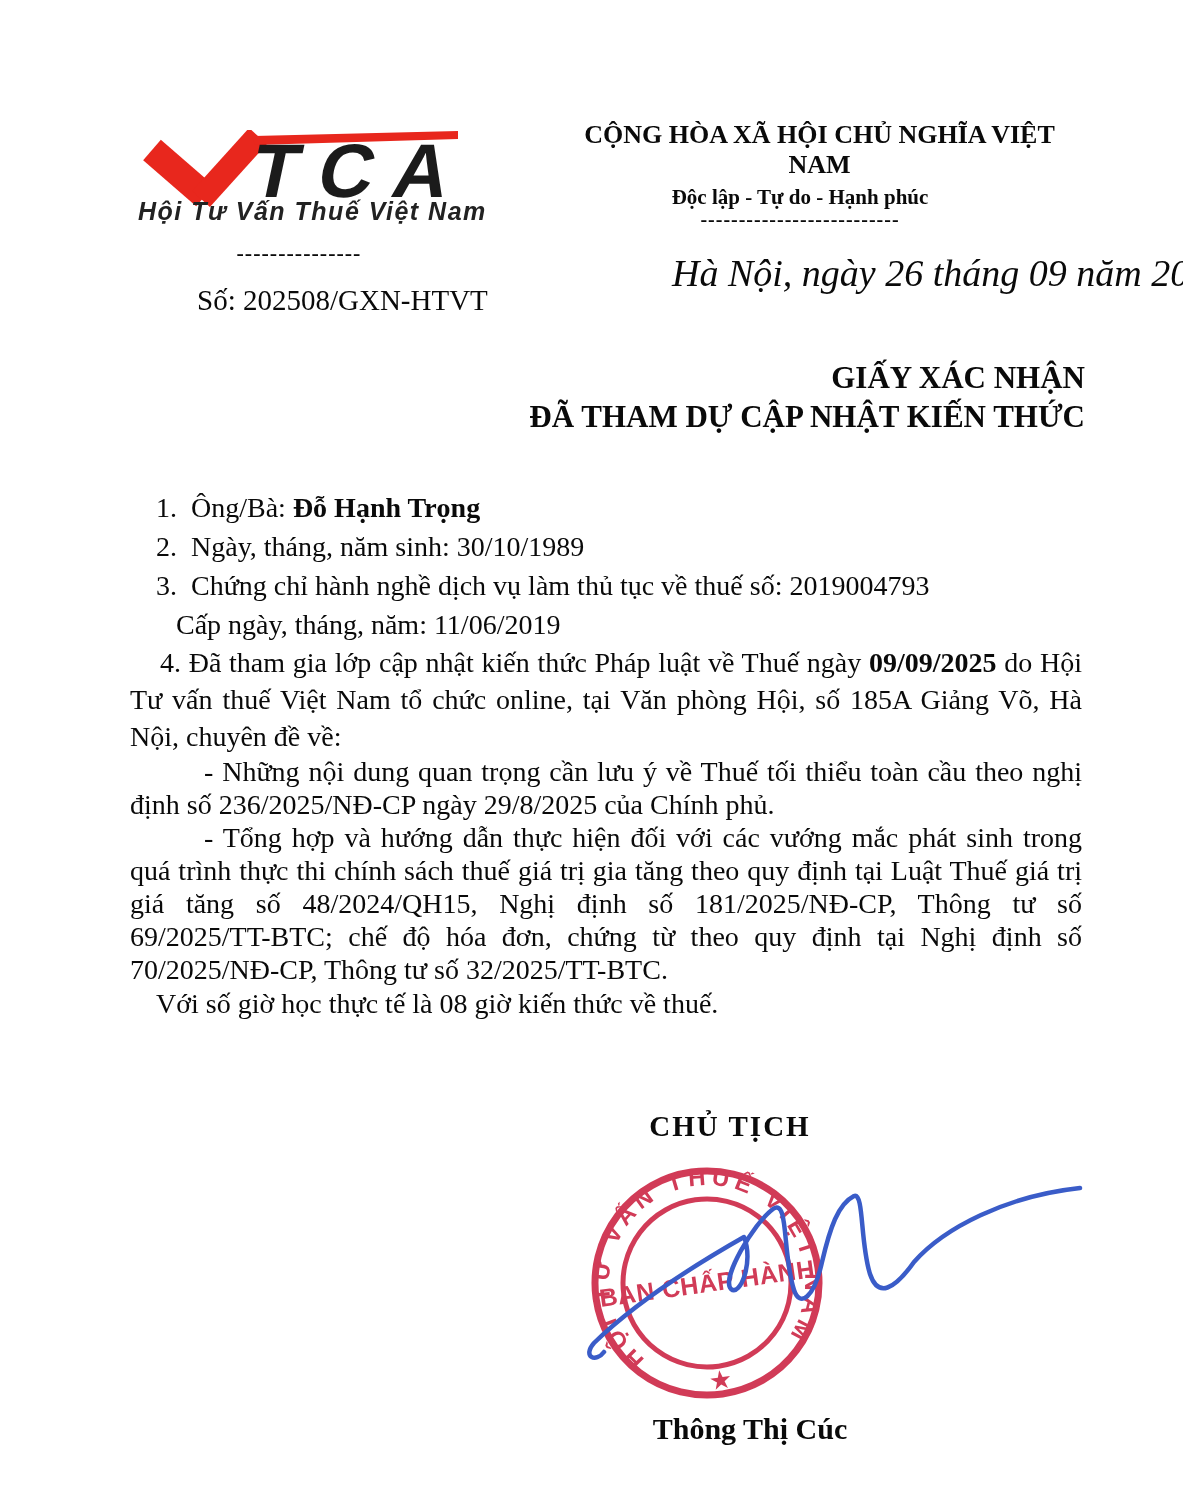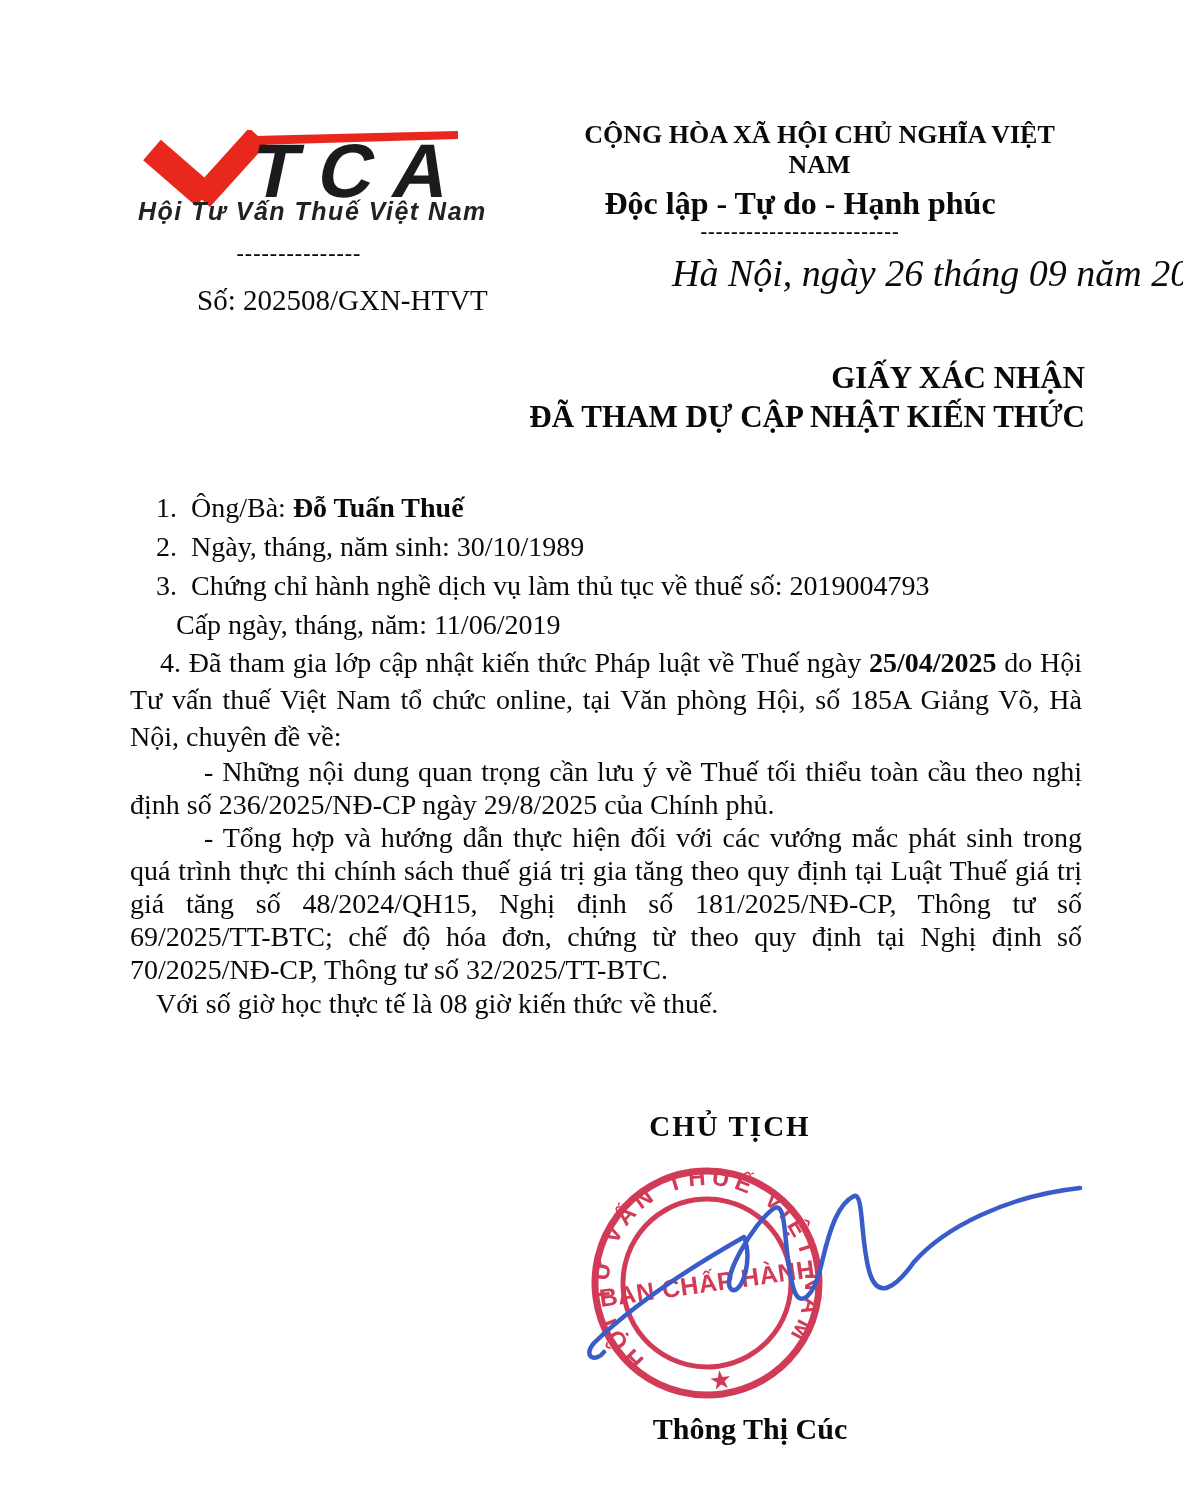--- a/index.html
+++ b/index.html
@@ -34,21 +34,21 @@
   .doc-number{
     position:absolute;left:197px;top:284px;
     font-size:29px;
   }
   
   .national{
     position:absolute;left:530px;top:120px;width:540px;
     text-align:center;
   }
   .nat-line1{font-weight:bold;font-size:26px;margin-left:39px;}
-  .nat-line2{font-weight:bold;font-size:32px;margin-top:5px;}
+  .nat-line2{font-weight:bold;font-size:21px;margin-top:5px;}
   .nat-divider{font-weight:bold;font-size:20px;letter-spacing:1px;margin-top:-2px;}
   .dateline{
     position:absolute;left:672px;top:251px;
     font-style:italic;font-size:38px;white-space:nowrap;
   }
   
   .title{
     position:absolute;left:125px;top:358px;width:960px;
     text-align:right;font-weight:bold;font-size:31px;line-height:39px;
   }
@@ -111,25 +111,25 @@
     <div class="nat-divider">--------------------------</div>
   </div>
   <div class="dateline">Hà Nội, ngày 26 tháng 09 năm 2025</div>
 
   <div class="title">
     <div>GIẤY XÁC NHẬN</div>
     <div>ĐÃ THAM DỰ CẬP NHẬT KIẾN THỨC</div>
   </div>
 
   <div class="body">
-    <p class="li"><span>1.&nbsp; Ông/Bà: </span><b>Đỗ Tuấn Thuế</b></p>
+    <p class="li"><span>1.&nbsp; Ông/Bà: </span><b>Đỗ Hạnh Trọng</b></p>
     <p class="li">2.&nbsp; Ngày, tháng, năm sinh: 30/10/1989</p>
     <p class="li">3.&nbsp; Chứng chỉ hành nghề dịch vụ làm thủ tục về thuế số: 2019004793</p>
     <p class="li li-sub">Cấp ngày, tháng, năm: 11/06/2019</p>
-    <p class="p4"><span>4. Đã tham gia lớp cập nhật kiến thức Pháp luật về Thuế ngày </span><b>25/04/2025</b><span> do Hội Tư vấn thuế Việt Nam tổ chức online, tại Văn phòng Hội, số 185A Giảng Võ, Hà Nội, chuyên đề về:</span></p>
+    <p class="p4"><span>4. Đã tham gia lớp cập nhật kiến thức Pháp luật về Thuế ngày </span><b>09/09/2025</b><span> do Hội Tư vấn thuế Việt Nam tổ chức online, tại Văn phòng Hội, số 185A Giảng Võ, Hà Nội, chuyên đề về:</span></p>
     <p class="bullet">- Những nội dung quan trọng cần lưu ý về Thuế tối thiểu toàn cầu theo nghị định số 236/2025/NĐ-CP ngày 29/8/2025 của Chính phủ.</p>
     <p class="bullet bullet2">- Tổng hợp và hướng dẫn thực hiện đối với các vướng mắc phát sinh trong quá trình thực thi chính sách thuế giá trị gia tăng theo quy định tại Luật Thuế giá trị giá tăng số 48/2024/QH15, Nghị định số 181/2025/NĐ-CP, Thông tư số 69/2025/TT-BTC; chế độ hóa đơn, chứng từ theo quy định tại Nghị định số 70/2025/NĐ-CP, Thông tư số 32/2025/TT-BTC.</p>
     <p class="hours">Với số giờ học thực tế là 08 giờ kiến thức về thuế.</p>
   </div>
 
   <div class="role">CHỦ TỊCH</div>
 
   <svg class="stamp-svg" width="270" height="270" viewBox="-135 -135 270 270">
     <g transform="rotate(-8)">
       <circle cx="0" cy="0" r="112" fill="none" stroke="var(--stamp-red)" stroke-width="7"></circle>

